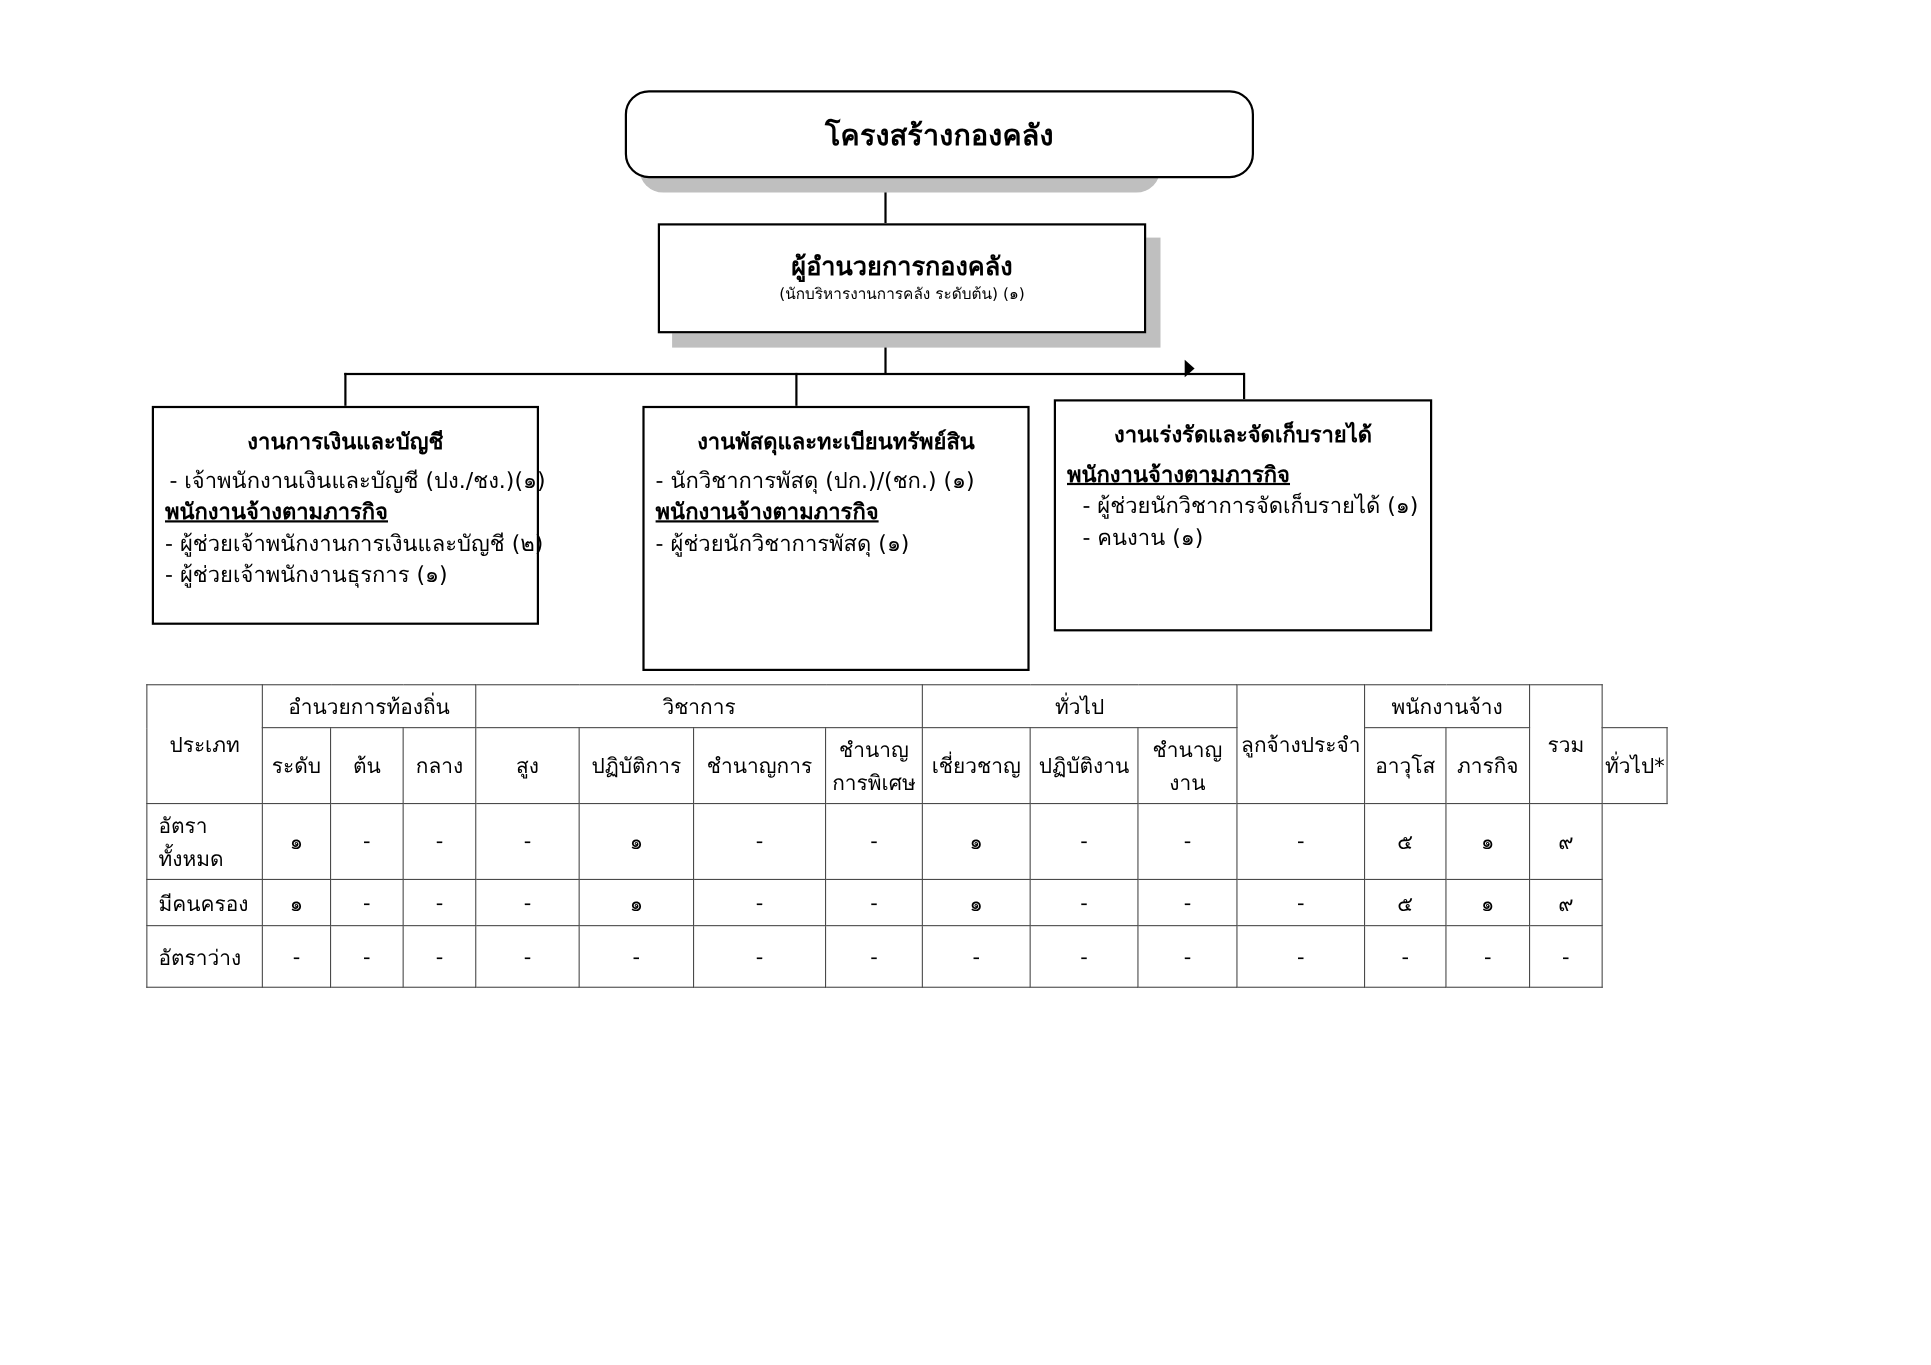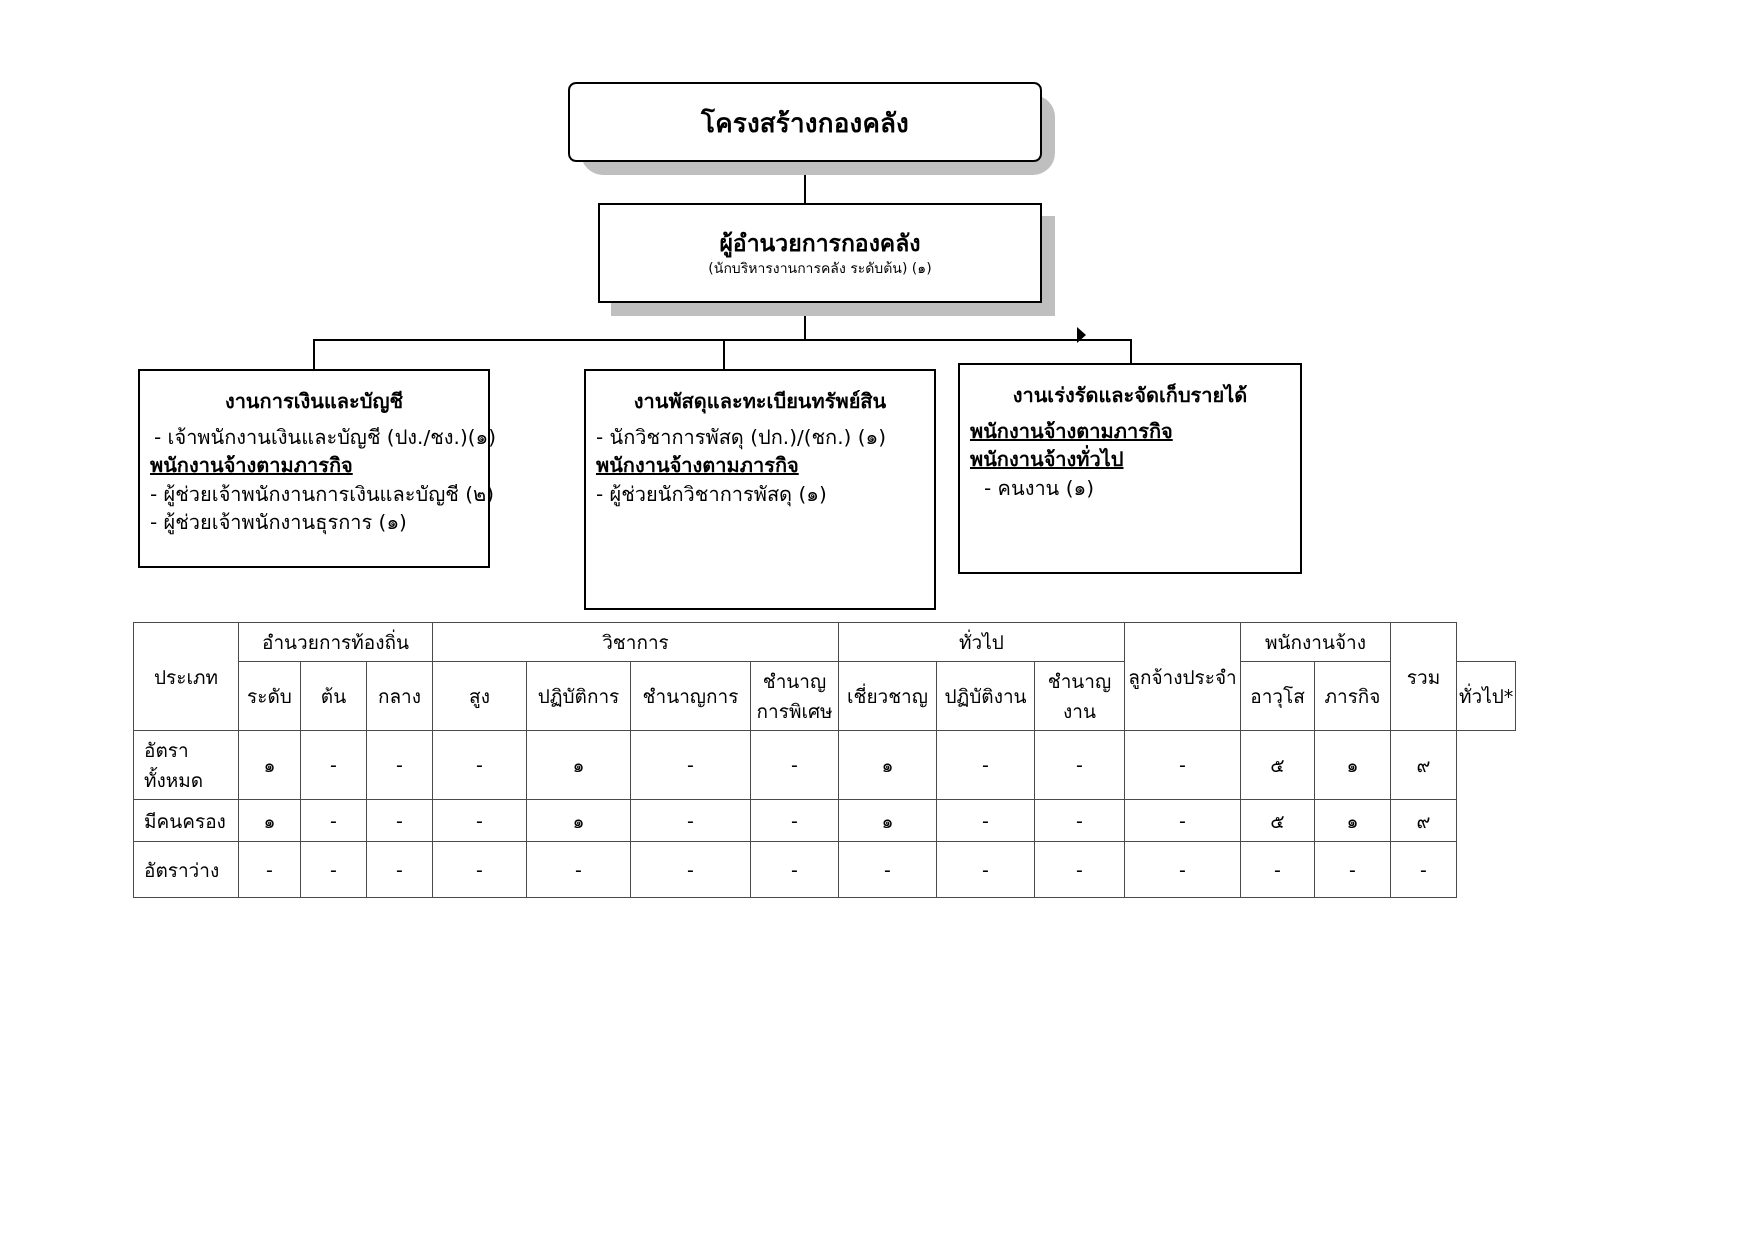--- a/index.html
+++ b/index.html
@@ -28,22 +28,22 @@
     position: absolute;
     background: #ffffff;
     border: 2px solid #000000;
     z-index: 2;
     display: flex;
     flex-direction: column;
     justify-content: center;
   }
 
   #root-node {
-    left: 568px; top: 82px; width: 474px; height: 80px;
-    border-radius: 8px;
+    left: 568px; top: 82px; width: 572px; height: 80px;
+    border-radius: 22px;
     align-items: center;
   }
   #root-shadow {
     left: 581px; top: 95px; width: 474px; height: 80px;
     border-radius: 22px;
   }
   #root-title {
     font-size: 26px; font-weight: bold; letter-spacing: .2px;
   }
 
@@ -154,21 +154,21 @@
   <div id="dept-1" class="node dept-node">
     <div class="dept-title">งานพัสดุและทะเบียนทรัพย์สิน</div>
     <div class="dept-line">- นักวิชาการพัสดุ (ปก.)/(ชก.) (๑)</div>
     <div class="dept-line bold-underline">พนักงานจ้างตามภารกิจ</div>
     <div class="dept-line">- ผู้ช่วยนักวิชาการพัสดุ (๑)</div>
   </div>
 
   <div id="dept-2" class="node dept-node">
     <div class="dept-title">งานเร่งรัดและจัดเก็บรายได้</div>
     <div class="dept-line bold-underline">พนักงานจ้างตามภารกิจ</div>
-    <div class="dept-line bold-underline">พนักงานจ้างทั่วไป</div>
+    <div class="dept-line indent">- ผู้ช่วยนักวิชาการจัดเก็บรายได้ (๑)</div>
     <div class="dept-line indent">- คนงาน (๑)</div>
   </div>
 </div>
 
 <div id="staff-table-wrap">
   <table class="staff">
     <colgroup>
       <col style="width:105px">
         <col style="width:62px">
         <col style="width:66px">

